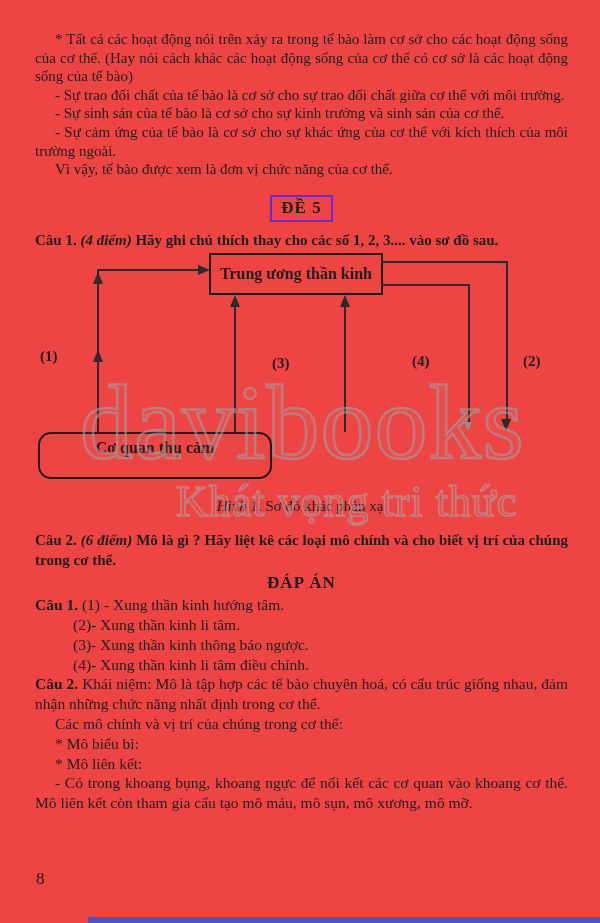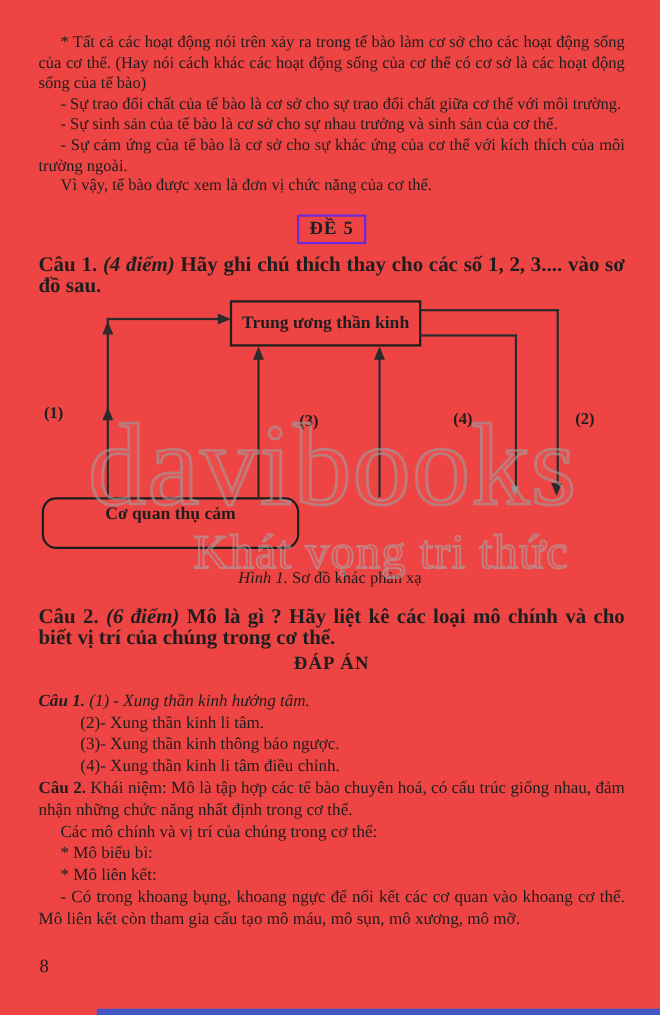--- a/index.html
+++ b/index.html
@@ -14,21 +14,21 @@
   .nojust{text-align:left;}
 
   
   .de-wrap{text-align:center;margin-top:16px;}
   .de-box{
     display:inline-block;border:2px solid #6d28d9;padding:1px 9px 2px 9px;
     font-weight:bold;font-size:17px;letter-spacing:1px;
   }
 
   
-  .q-heading{margin:9px 0 0 0;font-size:19px;line-height:19.5px;font-weight:bold;text-align:justify;}
+  .q-heading{margin:9px 0 0 0;font-size:15px;line-height:19.5px;font-weight:bold;text-align:justify;}
   .q-points{font-style:italic;font-weight:bold;}
 
   
   .diagram{position:relative;height:270px;margin:2px 0 0 -35px;width:600px;}
   .dbox{position:absolute;border:2px solid #1d1d1d;background:transparent;box-sizing:content-box;}
   .dbox .dlabel{display:block;width:100%;text-align:center;font-weight:bold;font-size:16px;}
   .box-center{left:209px;top:1px;width:170px;height:38px;}
   .box-center .dlabel{line-height:38px;}
   .box-left{left:38px;top:180px;width:230px;height:43px;border-radius:13px;}
   .box-left .dlabel{padding-top:5px;}
@@ -40,21 +40,21 @@
   .arr-right{border-top:5px solid transparent;border-bottom:5px solid transparent;border-left:12px solid #2b2b2b;}
   .arr-down{border-left:5px solid transparent;border-right:5px solid transparent;border-top:12px solid #2b2b2b;}
   .arr-down.small{border-left-width:4px;border-right-width:4px;border-top-width:9px;border-top-color:#8f8f8f;}
   .num-label{position:absolute;font-weight:bold;font-size:15px;}
   .fig-caption{position:absolute;top:246px;left:0;width:100%;text-align:center;font-size:15px;}
   .fig-caption .fig-i{font-style:italic;}
 
   
   .dap-an{text-align:center;font-weight:bold;font-size:17px;letter-spacing:1px;margin-top:3px;}
   .ans{margin:0;font-size:15.5px;line-height:19.8px;}
-  .ans-first{margin-top:15px;font-style:italic;}
+  .ans-first{margin-top:2px;}
   .ans-ind{margin-left:38px;}
   .blabel{font-weight:bold;}
 
   .page-number{position:absolute;left:36px;top:869px;font-size:17px;}
 
   
   .wm{
     position:absolute;pointer-events:none;z-index:5;
     font-family:"Liberation Serif","DejaVu Serif",serif;
     color:rgba(255,255,255,0.06);
@@ -66,21 +66,21 @@
   .accent-bar{position:absolute;left:88px;right:0;bottom:0;height:6px;}
 </style>
 </head>
 <body>
 
 <div class="page">
   <div class="content">
 
     <p class="para">* Tất cả các hoạt động nói trên xảy ra trong tế bào làm cơ sở cho các hoạt động sống của cơ thể. (Hay nói cách khác các hoạt động sống của cơ thể có cơ sở là các hoạt động sống của tế bào)</p>
     <p class="para">- Sự trao đổi chất của tế bào là cơ sở cho sự trao đổi chất giữa cơ thể với môi trường.</p>
-    <p class="para">- Sự sinh sản của tế bào là cơ sở cho sự nhau trưởng và sinh sản của cơ thể.</p>
+    <p class="para">- Sự sinh sản của tế bào là cơ sở cho sự kinh trưởng và sinh sản của cơ thể.</p>
     <p class="para">- Sự cảm ứng của tế bào là cơ sở cho sự khác ứng của cơ thể với kích thích của môi trường ngoài.</p>
     <p class="para nojust">Vì vậy, tế bào được xem là đơn vị chức năng của cơ thể.</p>
 
     <div class="de-wrap">
       <span class="de-box">ĐỀ 5</span>
     </div>
 
     <p class="q-heading"><span class="blabel">Câu 1.</span>
       <span class="q-points">(4 điểm)</span>
       <span>Hãy ghi chú thích thay cho các số 1, 2, 3.... vào sơ đồ sau.</span></p>

